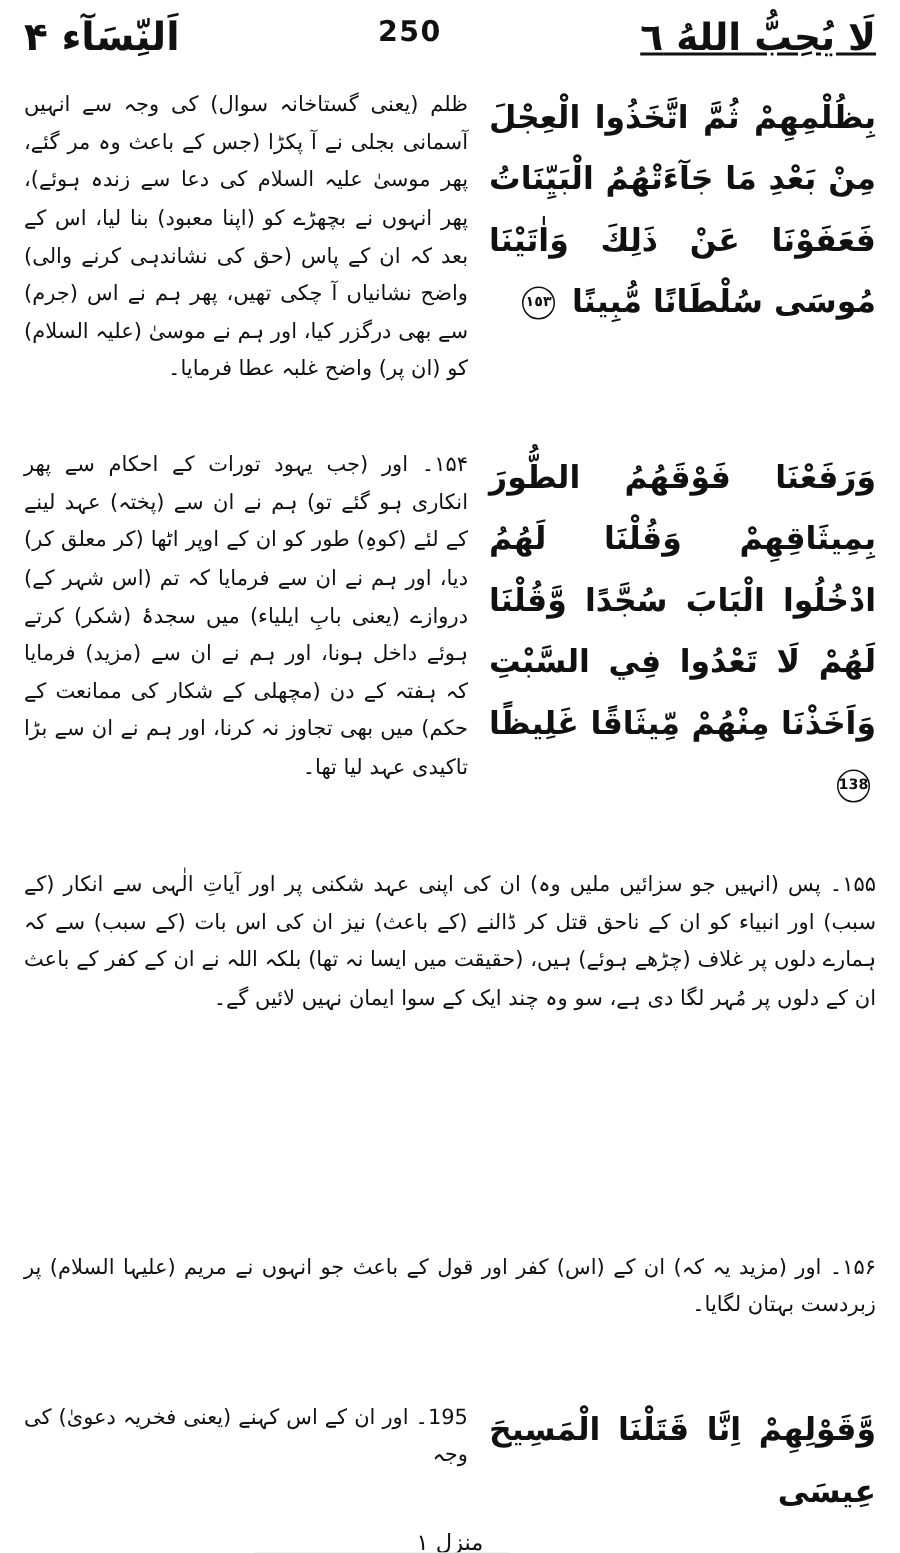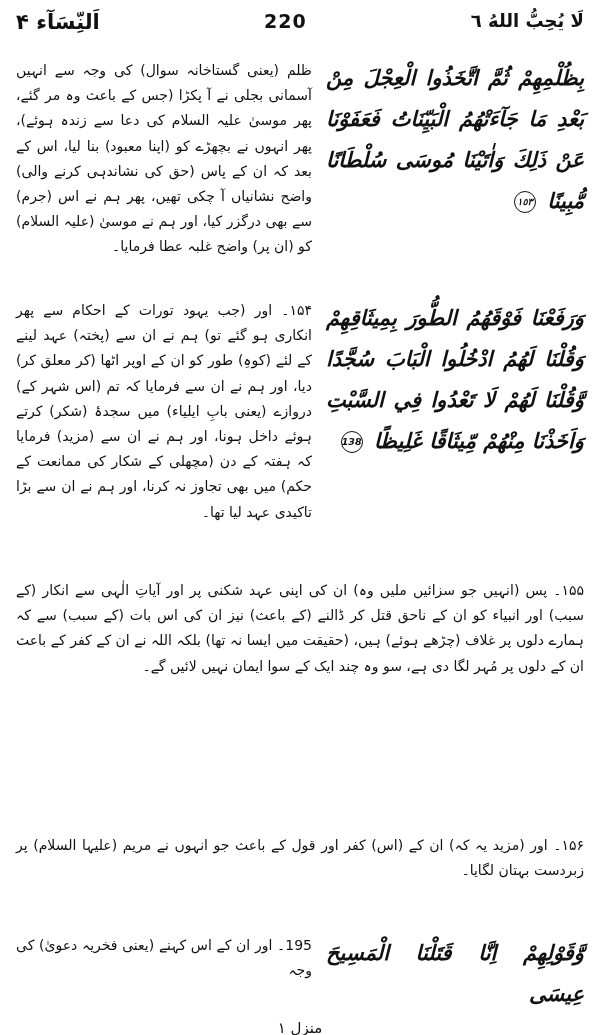--- a/index.html
+++ b/index.html
@@ -16,37 +16,36 @@
     overflow: hidden;
   }
   
   .page-header {
     display: flex; justify-content: space-between; align-items: flex-start;
     font-weight: bold;
     border-bottom: none;
     margin-bottom: 8px;
     min-height: 40px;
   }
-  .juz-marker   { font-size: 18px; }
+  .juz-marker   { font-size: 25px; text-decoration: underline; }
   .page-number  { font-size: 19px; letter-spacing: 1px; }
-  .surah-title  { font-size: 21px; }
+  .surah-title  { font-size: 26px; }
   
   .content { flex: 0 0 auto; }
   .verse-row {
     display: flex; flex-direction: row; 
     gap: 14px;
     align-items: flex-start;
   }
   .arabic-cell {
     width: 258px; flex: 0 0 258px;
     font-size: 21px; font-weight: bold;
     line-height: 1.95;
     text-align: justify;
     letter-spacing: 0;
-    font-style: italic;
   }
   .urdu-cell {
     flex: 1 1 auto;
     font-size: 14px;
     line-height: 1.8;
     text-align: justify;
   }
   .row-1 { min-height: 240px; }
   .row-2 { min-height: 280px; }
   .row-3 { min-height: 255px; }
@@ -77,21 +76,21 @@
     padding: 4px 0 2px 0;
   }
 </style>
 </head>
 <body>
 
 <div class="page">
 
   <div class="page-header">
     <span class="juz-marker">لَا يُحِبُّ اللهُ ٦</span>
-    <span class="page-number">220</span>
+    <span class="page-number">250</span>
     <span class="surah-title">اَلنِّسَآء ۴</span>
   </div>
 
   <div class="content">
 
     <div class="verse-row row-1">
       <div class="arabic-cell">
         <span>بِظُلْمِهِمْ ثُمَّ اتَّخَذُوا الْعِجْلَ مِنْ بَعْدِ مَا جَآءَتْهُمُ الْبَيِّنَاتُ فَعَفَوْنَا عَنْ ذَلِكَ وَاٰتَيْنَا مُوسَى سُلْطَانًا مُّبِينًا</span>
         
         <span class="medallion">١٥٣</span>

